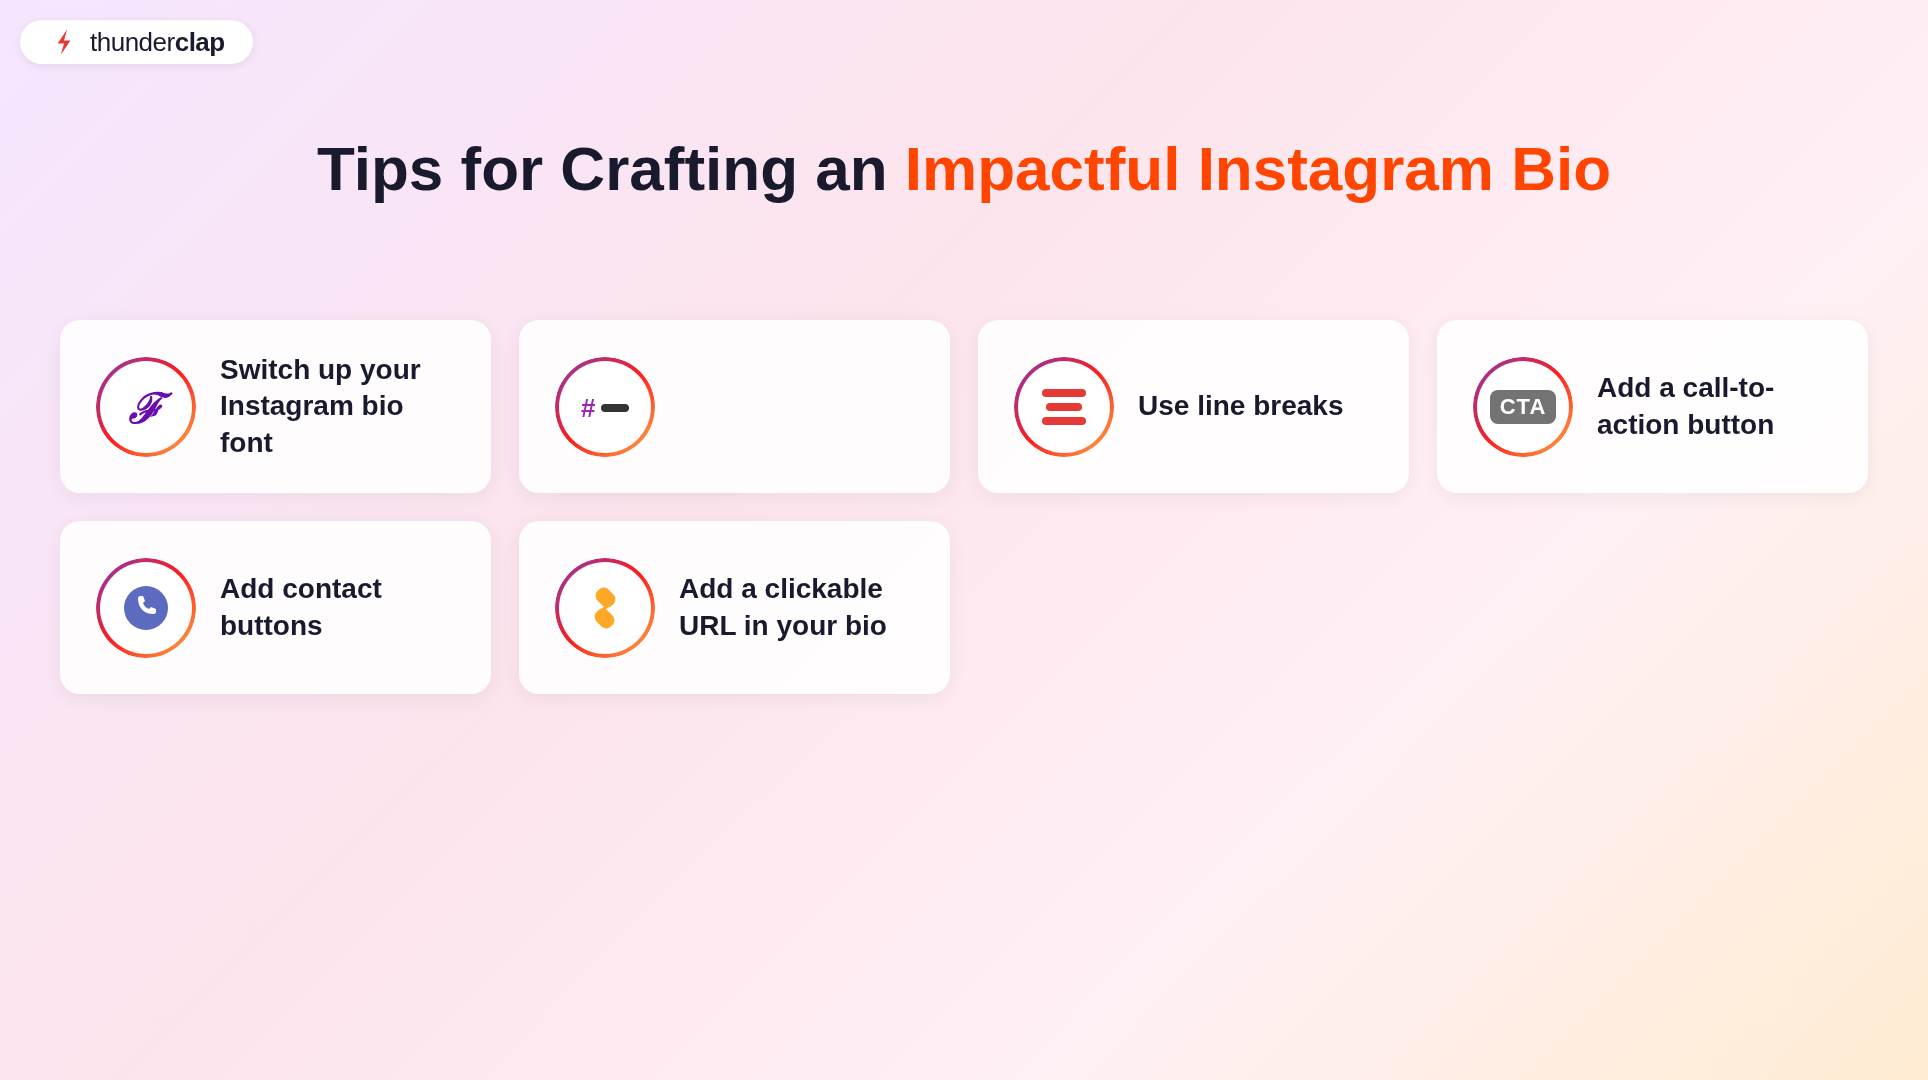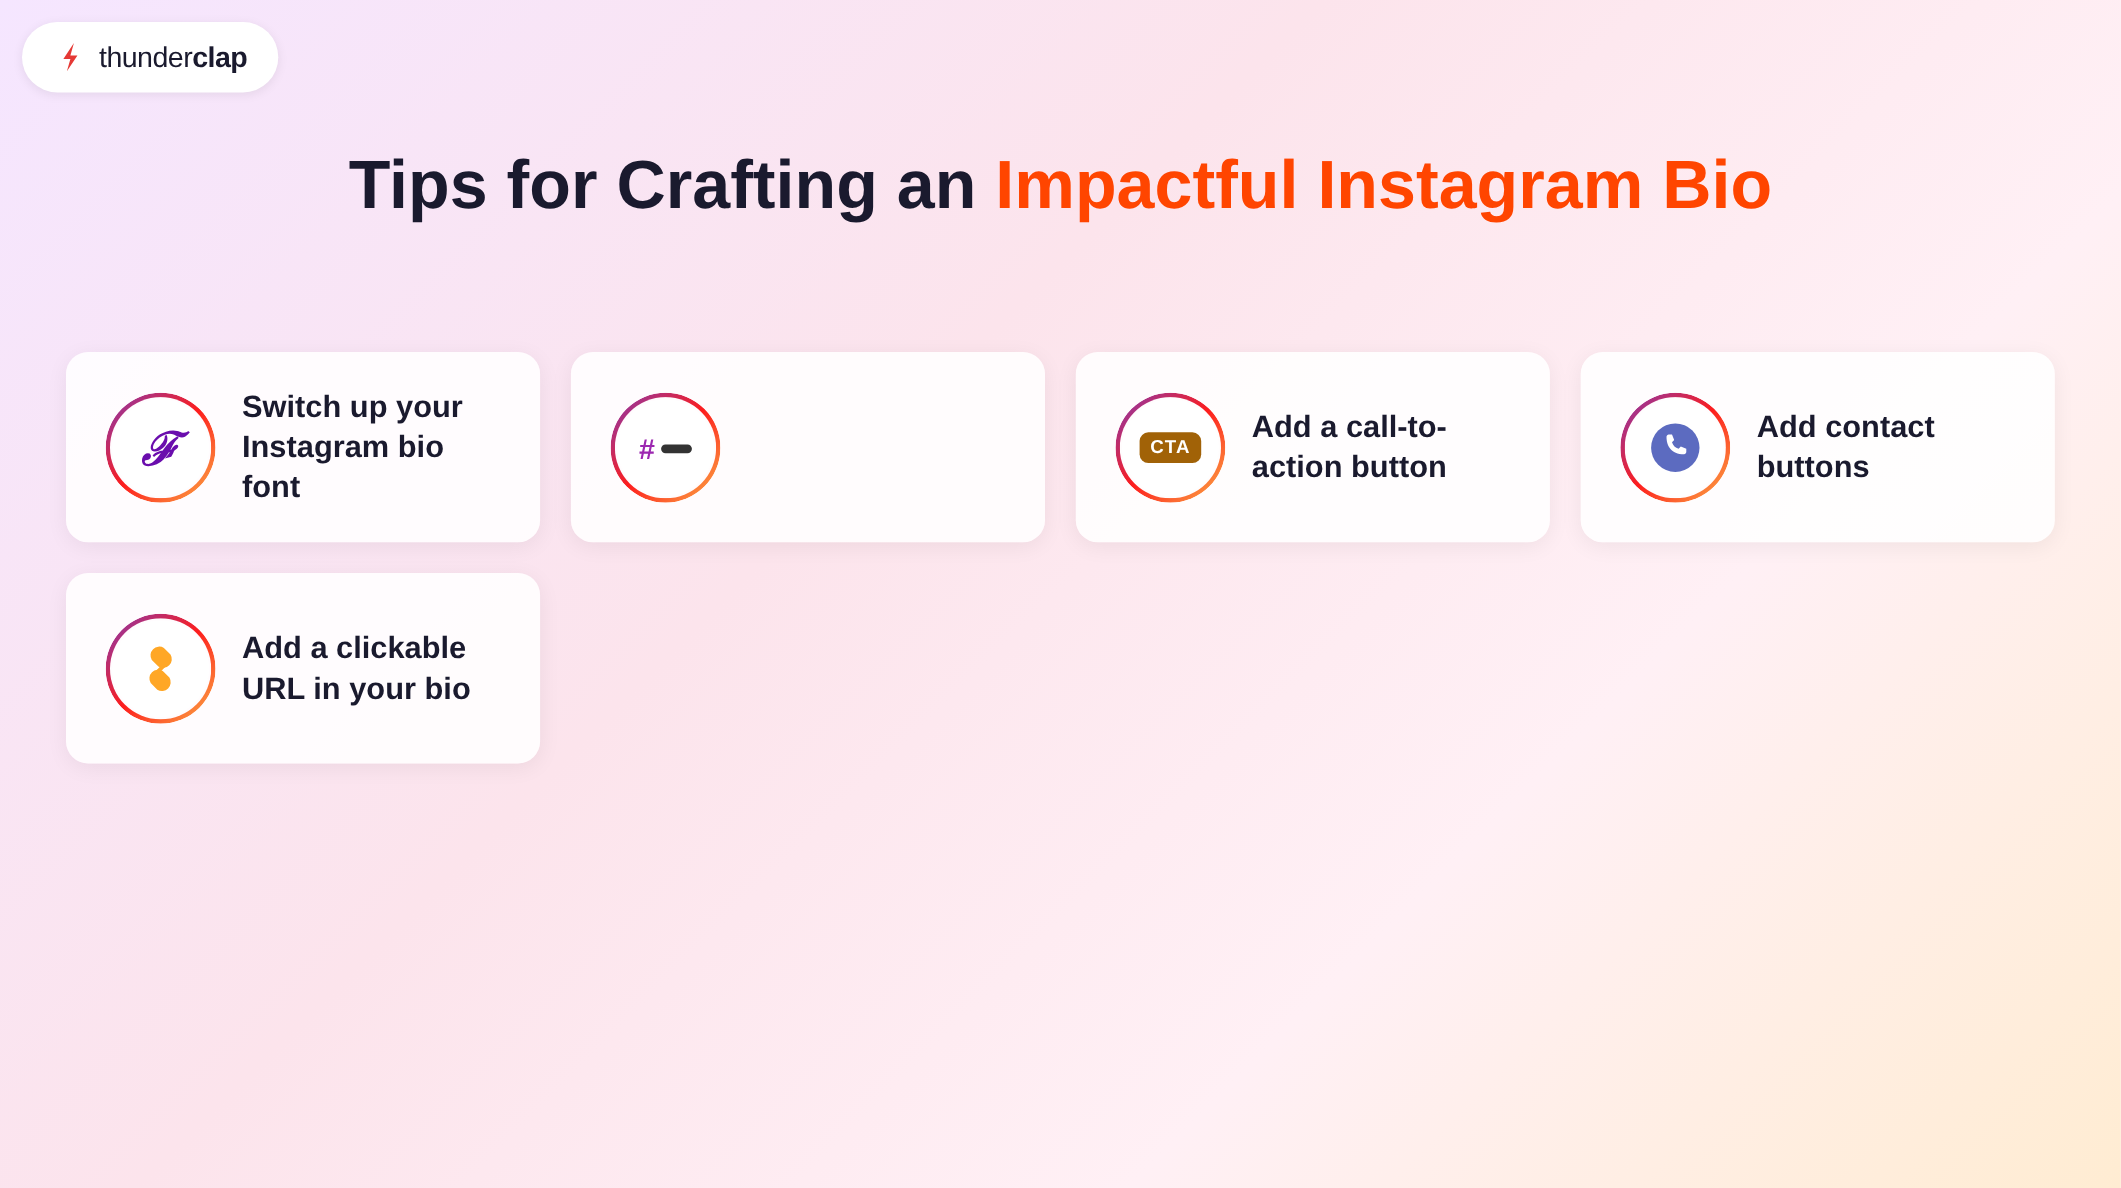--- a/index.html
+++ b/index.html
@@ -13,21 +13,21 @@
       position: relative;
     }
 
     
     .logo-container {
       position: absolute;
       top: 20px;
       left: 20px;
       background: white;
       border-radius: 50px;
-      padding: 16px 28px;
+      padding: 6px 28px;
       display: flex;
       align-items: center;
       gap: 10px;
       box-shadow: 0 2px 10px rgba(0,0,0,0.08);
     }
 
     .logo-icon {
       width: 32px;
       height: 32px;
     }
@@ -148,23 +148,23 @@
     }
 
     .icon-lines span {
       display: block;
       height: 8px;
       border-radius: 4px;
       background: #e53935;
     }
 
     .icon-cta {
-      background: #a16207;
+      background: #737373;
       color: white;
-      font-size: 17px;
+      font-size: 22px;
       font-weight: 900;
       border-radius: 8px;
       padding: 4px 10px;
       letter-spacing: 1px;
     }
   </style>
 </head>
 <body>
 
 <div class="logo-container">
@@ -199,20 +199,33 @@
       <div class="gradient-ring"></div>
       <div class="card-icon-inner">
         <svg width="52" height="40" viewBox="0 0 52 40">
           <text x="2" y="30" font-size="26" font-weight="900" fill="#9c27b0" font-family="Arial">#</text>
           <rect x="22" y="17" width="28" height="8" rx="4" fill="#333"></rect>
         </svg>
       </div>
     </div>
   </div>
 
+  <div class="card">
+    <div class="card-icon-wrapper">
+      <div class="gradient-ring"></div>
+      <div class="card-icon-inner">
+        <div class="icon-lines">
+          <span style="width:44px;"></span>
+          <span style="width:36px;"></span>
+          <span style="width:44px;"></span>
+        </div>
+      </div>
+    </div>
+    <span class="card-label">Use line breaks</span>
+  </div>
 
   <div class="card">
     <div class="card-icon-wrapper">
       <div class="gradient-ring"></div>
       <div class="card-icon-inner">
         <span class="icon-cta">CTA</span>
       </div>
     </div>
     <span class="card-label">Add a call-to-action button</span>
   </div>

